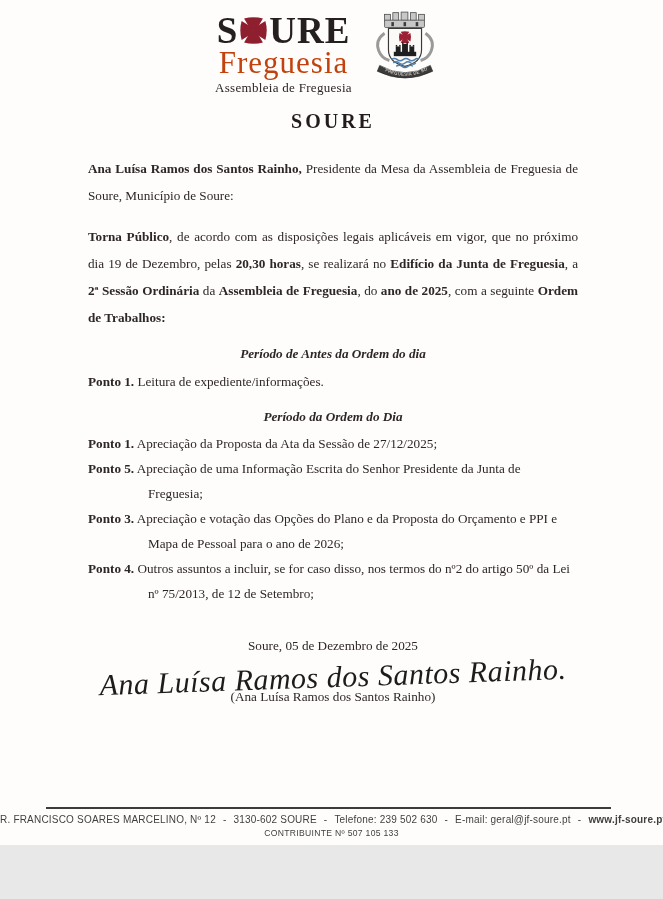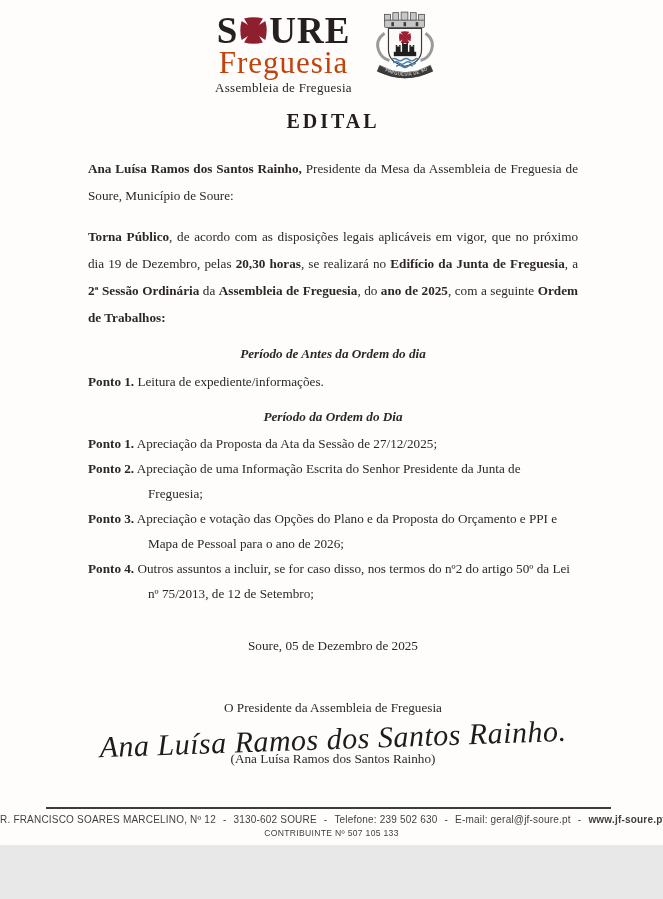--- a/index.html
+++ b/index.html
@@ -141,45 +141,44 @@
         <path id="bannerPath" d="M19.5 63.5 q23.5 12 47 0"></path>
       </defs>
       <text font-size="4.4" fill="#f0ece4" letter-spacing="0.4" font-family="Liberation Sans, sans-serif">
         <textPath href="#bannerPath" startOffset="3">FREGUESIA DE SOURE</textPath>
       </text>
     </svg>
   </div>
 
   <div class="content">
 
-    <div class="title">EDITAL</div>
+    <div class="title">SOURE</div>
 
     <p class="intro"><span class="b">Ana Luísa Ramos dos Santos Rainho,</span><span> Presidente da Mesa da Assembleia de Freguesia de Soure, Município de Soure:</span></p>
 
     <p class="notice"><span class="b">Torna Público</span><span>, de acordo com as disposições legais aplicáveis em vigor, que no próximo dia 19 de Dezembro, pelas </span><span class="b">20,30 horas</span><span>, se realizará no </span><span class="b">Edifício da Junta de Freguesia</span><span>, a </span><span class="b">2ª Sessão Ordinária</span><span> da </span><span class="b">Assembleia de Freguesia</span><span>, do </span><span class="b">ano de 2025</span><span>, com a seguinte </span><span class="b">Ordem de Trabalhos:</span></p>
 
     <div class="sec-heading">Período de Antes da Ordem do dia</div>
 
     <div class="ponto-antes">
       <p class="ponto"><span class="b">Ponto 1.</span> <span>Leitura de expediente/informações.</span></p>
     </div>
 
     <div class="sec-heading ordem">Período da Ordem do Dia</div>
 
     <div class="ponto-group">
       <p class="ponto"><span class="b">Ponto 1.</span> <span>Apreciação da Proposta da Ata da Sessão de 27/12/2025;</span></p>
-      <p class="ponto"><span class="b">Ponto 2.</span> <span>Apreciação de uma Informação Escrita do Senhor Presidente da Junta de Freguesia;</span></p>
+      <p class="ponto"><span class="b">Ponto 5.</span> <span>Apreciação de uma Informação Escrita do Senhor Presidente da Junta de Freguesia;</span></p>
       <p class="ponto"><span class="b">Ponto 3.</span> <span>Apreciação e votação das Opções do Plano e da Proposta do Orçamento e PPI e Mapa de Pessoal para o ano de 2026;</span></p>
       <p class="ponto"><span class="b">Ponto 4.</span> <span>Outros assuntos a incluir, se for caso disso, nos termos do nº2 do artigo 50º da Lei nº 75/2013, de 12 de Setembro;</span></p>
     </div>
 
     <div class="dateline">Soure, 05 de Dezembro de 2025</div>
 
     <div class="sig-block">
-      <div class="sig-role">O Presidente da Assembleia de Freguesia</div>
       <div class="sig-script">Ana Luísa Ramos dos Santos Rainho.</div>
       <div class="sig-printed">(Ana Luísa Ramos dos Santos Rainho)</div>
     </div>
 
   </div>
 
   <div class="footer">
     <div class="footer-rule"></div>
     <div class="footer-line1"><span>R. FRANCISCO SOARES MARCELINO, Nº 12</span><span class="sep">-</span><span>3130-602 SOURE</span><span class="sep">-</span><span>Telefone: 239 502 630</span><span class="sep">-</span><span>E-mail: geral@jf-soure.pt</span><span class="sep">-</span><span class="footer-site">www.jf-soure.pt</span></div>
     <div class="footer-line2">CONTRIBUINTE Nº 507 105 133</div>

